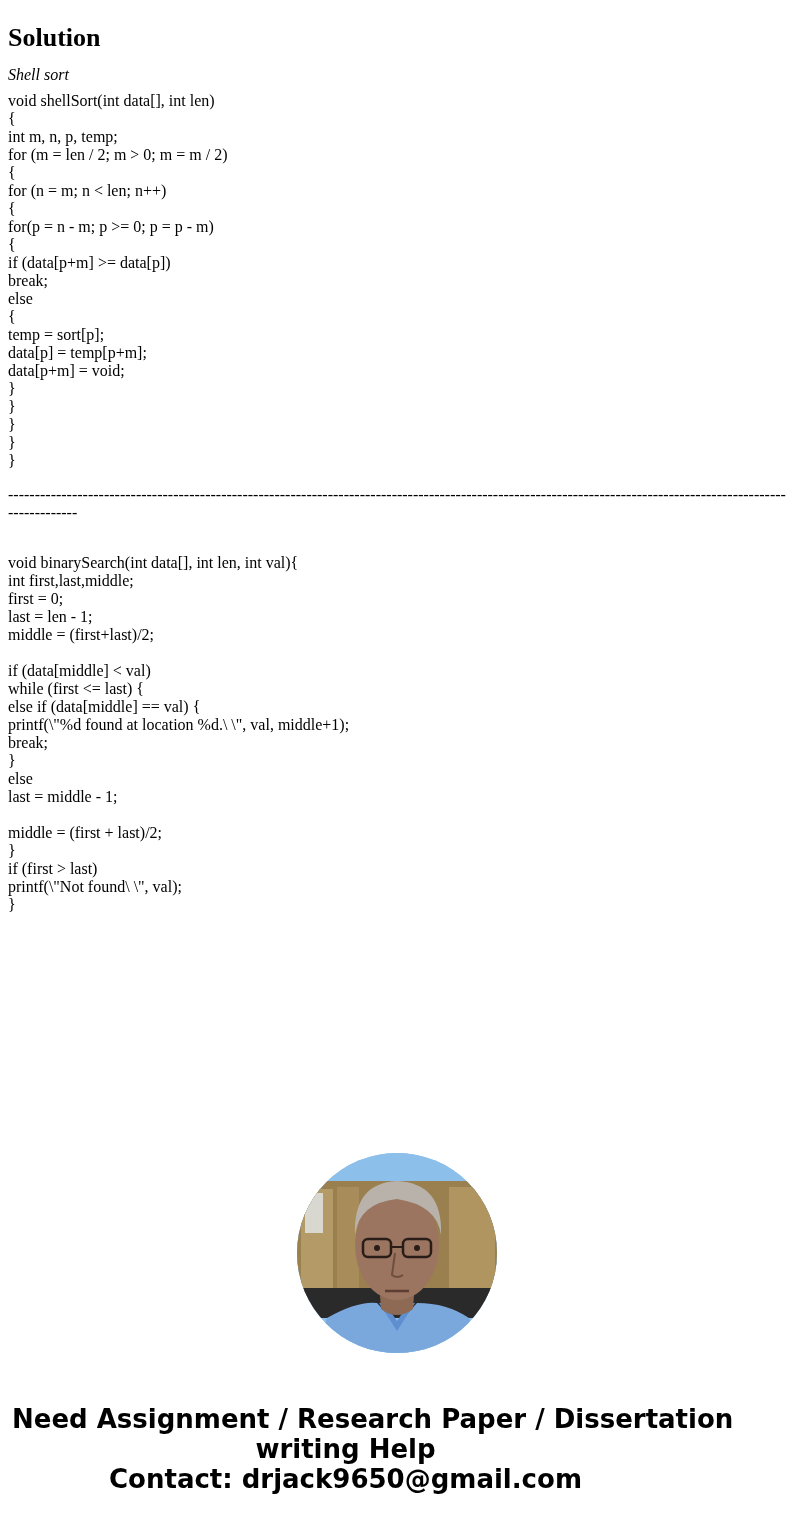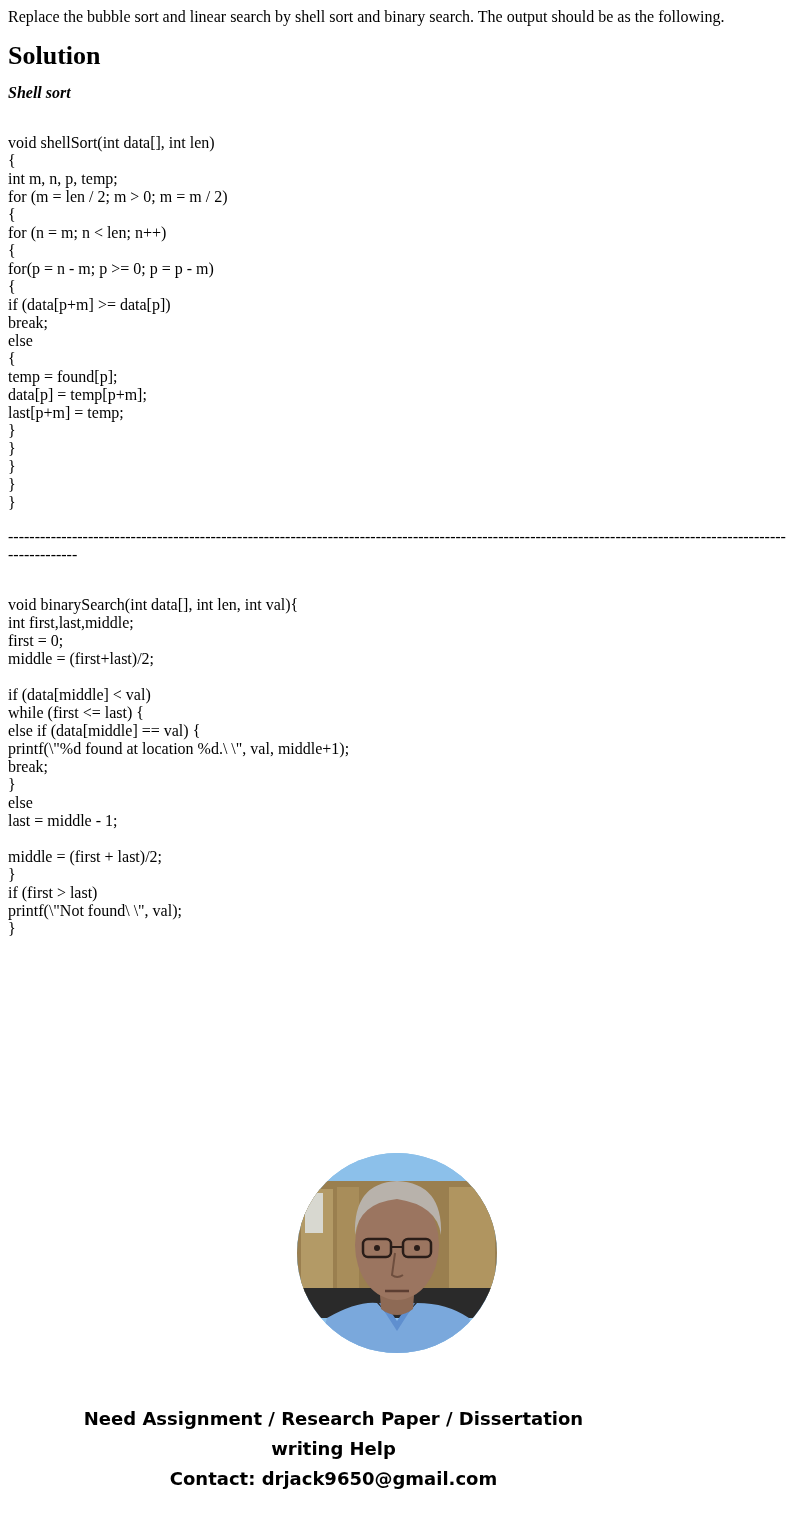--- a/index.html
+++ b/index.html
@@ -12,91 +12,91 @@
       line-height: 18px;
       color: #000000;
       overflow: hidden;
     }
     .content { position: absolute; left: 8px; top: 8px; width: 778px; }
     .intro { margin: 0; }
     .solution-heading {
       font-size: 26px; font-weight: bold; margin: 19px 0 0 0; line-height: 22px;
     }
     .subheading {
-      font-size: 16px; font-weight: bold; font-style: italic; margin: 17px 0 0 0; line-height: 18px;
+      font-size: 16px; font-weight: normal; font-style: italic; margin: 17px 0 0 0; line-height: 18px;
     }
-    .code-block { margin: 32px 0 0 0; }
+    .code-block { margin: 8px 0 0 0; }
     .code-line { white-space: pre; height: 18px; }
     .separator {
       margin: 16px 0 0 0;
       word-break: break-all;
       overflow-wrap: anywhere;
       width: 778px;
       line-height: 18px;
     }
     .code-block-2 { margin: 32px 0 0 0; }
     .avatar {
       position: absolute;
       left: 297px; top: 1153px;
       width: 200px; height: 200px;
       border-radius: 50%;
       overflow: hidden;
       background: #7fb8e6;
     }
     .footer {
       position: absolute;
-      left: 0; top: 1404px;
+      left: 12px; top: 1404px;
       width: 667px;
       text-align: center;
       font-family: "DejaVu Sans", sans-serif;
       font-weight: bold;
-      font-size: 18px;
+      font-size: 26px;
       line-height: 30px;
       color: #000;
     }
     .footer div { white-space: nowrap; }
   </style>
 </head>
 <body>
 
 <div class="content">
-  <p class="intro">Replace the bubble sort and linear search by shell sort and binary search. The output should be as the following.</p>
   <h3 class="solution-heading">Solution</h3>
   <div class="subheading">Shell sort</div>
 
   <div class="code-block">
     <div class="code-line">void shellSort(int data[], int len)</div>
     <div class="code-line">{</div>
     <div class="code-line">int m, n, p, temp;</div>
     <div class="code-line">for (m = len / 2; m &gt; 0; m = m / 2)</div>
     <div class="code-line">{</div>
     <div class="code-line">for (n = m; n &lt; len; n++)</div>
     <div class="code-line">{</div>
     <div class="code-line">for(p = n - m; p &gt;= 0; p = p - m)</div>
     <div class="code-line">{</div>
     <div class="code-line">if (data[p+m] &gt;= data[p])</div>
     <div class="code-line">break;</div>
     <div class="code-line">else</div>
     <div class="code-line">{</div>
-    <div class="code-line">temp = found[p];</div>
+    <div class="code-line">temp = sort[p];</div>
     <div class="code-line">data[p] = temp[p+m];</div>
-    <div class="code-line">last[p+m] = temp;</div>
+    <div class="code-line">data[p+m] = void;</div>
     <div class="code-line">}</div>
     <div class="code-line">}</div>
     <div class="code-line">}</div>
     <div class="code-line">}</div>
     <div class="code-line">}</div>
   </div>
 
   <div class="separator">---------------------------------------------------------------------------------------------------------------------------------------------------------------</div>
 
   <div class="code-block-2">
     <div class="code-line">void binarySearch(int data[], int len, int val){</div>
     <div class="code-line">int first,last,middle;</div>
     <div class="code-line">first = 0;</div>
+    <div class="code-line">last = len - 1;</div>
     <div class="code-line">middle = (first+last)/2;</div>
     <div class="code-line"></div>
     <div class="code-line">if (data[middle] &lt; val)</div>
     <div class="code-line">while (first &lt;= last) {</div>
     <div class="code-line">else if (data[middle] == val) {</div>
     <div class="code-line">printf(\"%d found at location %d.\ \", val, middle+1);</div>
     <div class="code-line">break;</div>
     <div class="code-line">}</div>
     <div class="code-line">else</div>
     <div class="code-line">last = middle - 1;</div>

